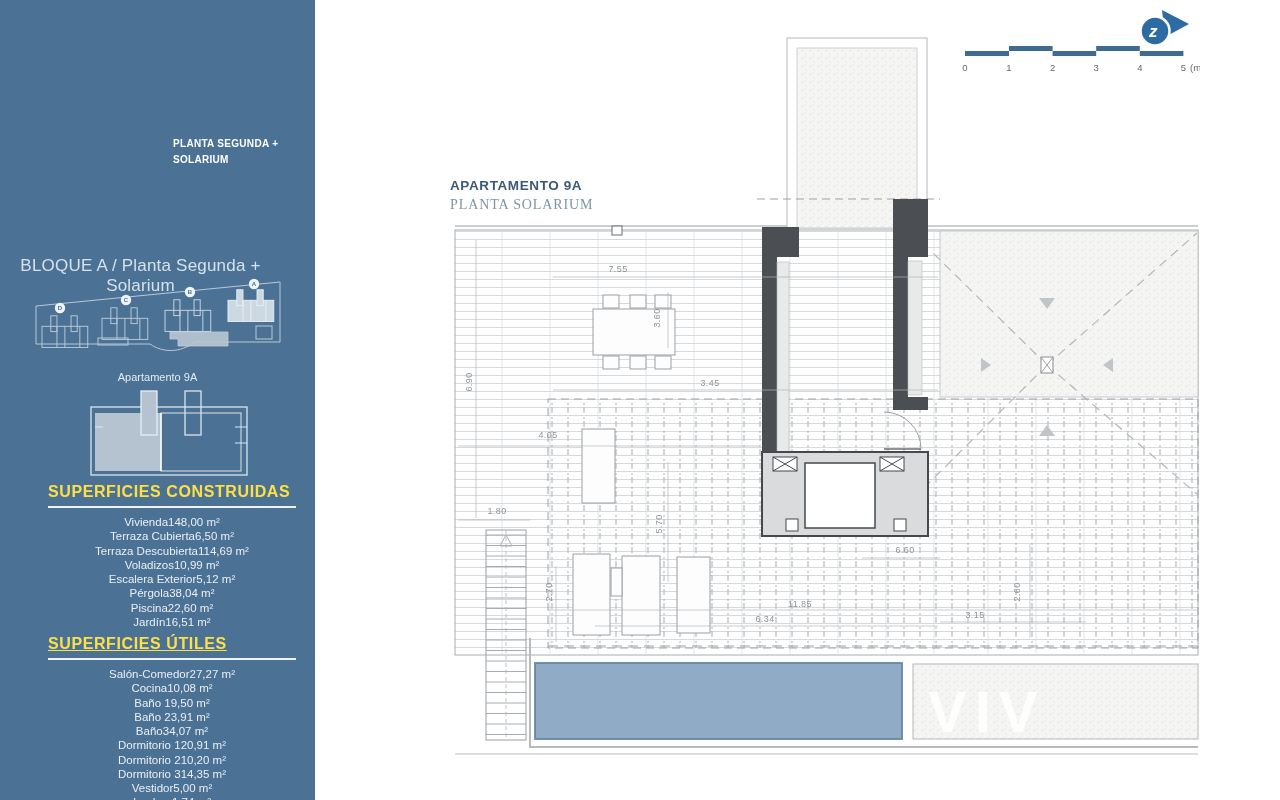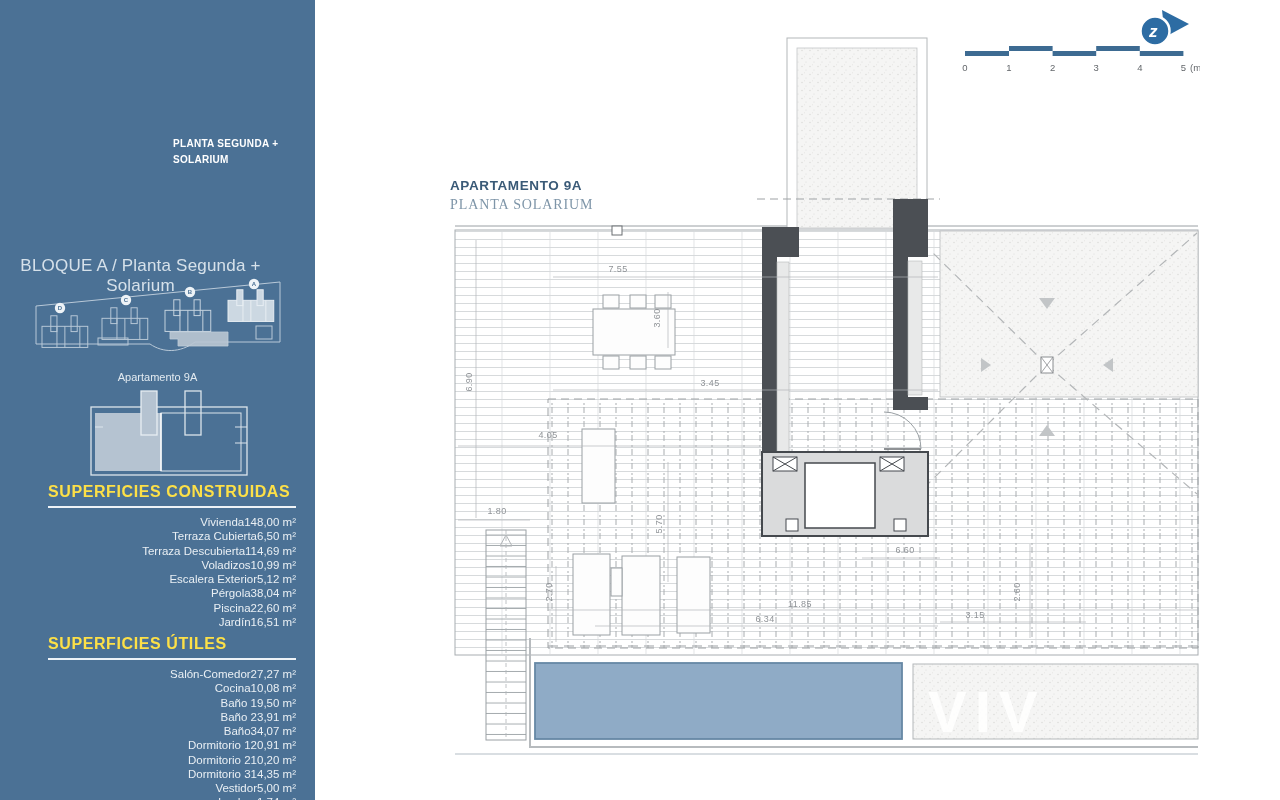--- a/index.html
+++ b/index.html
@@ -15,23 +15,23 @@
     font-size:11.5px;line-height:13.8px;letter-spacing:.2px;}
   .s-block{position:absolute;left:0;top:256px;width:281px;text-align:center;
     color:#D6E1EA;font-size:17px;letter-spacing:.2px;}
   svg.site{position:absolute;left:30px;top:276px;}
   .s-apt{position:absolute;left:0;top:371px;width:315px;text-align:center;
     color:#E3EBF1;font-size:11px;}
   svg.unit{position:absolute;left:83px;top:387px;}
   .s-tables{position:absolute;left:48px;top:483px;width:248px;color:#E9EFF4;}
   .s-heading{font-size:16px;font-weight:bold;letter-spacing:.6px;color:#fde047;
     border-bottom:2px solid #EEF3F7;padding-bottom:5px;}
-  .s-heading.second{margin-top:3px;}
+  .s-heading.second{margin-top:3px;text-decoration:underline;}
   .s-rows{margin:7px 0 6px;}
-  .s-row{display:flex;justify-content:flex-end;font-size:11.5px;line-height:14.25px;}
+  .s-row{display:flex;justify-content:center;font-size:11.5px;line-height:14.25px;}
   .s-row .val{text-align:right;white-space:nowrap;}
   
   .plan-head{position:absolute;left:450px;top:178px;}
   .plan-head .t{font-size:13.5px;font-weight:bold;color:#3A5A77;letter-spacing:.6px;}
   .plan-head .st{font-size:14px;color:#7E95A8;letter-spacing:.9px;margin-top:4px;font-family:Liberation Serif, serif;}
   svg.plan{position:absolute;left:450px;top:20px;}
   svg.scale{position:absolute;left:950px;top:20px;}
   svg.logo{position:absolute;left:1128px;top:2px;}
   svg text.dim{font-size:9px;fill:#8F9397;letter-spacing:.4px;font-family:"Liberation Sans",sans-serif;}
   svg text.tick{font-size:9.5px;fill:#63676B;font-family:"Liberation Sans",sans-serif;}

